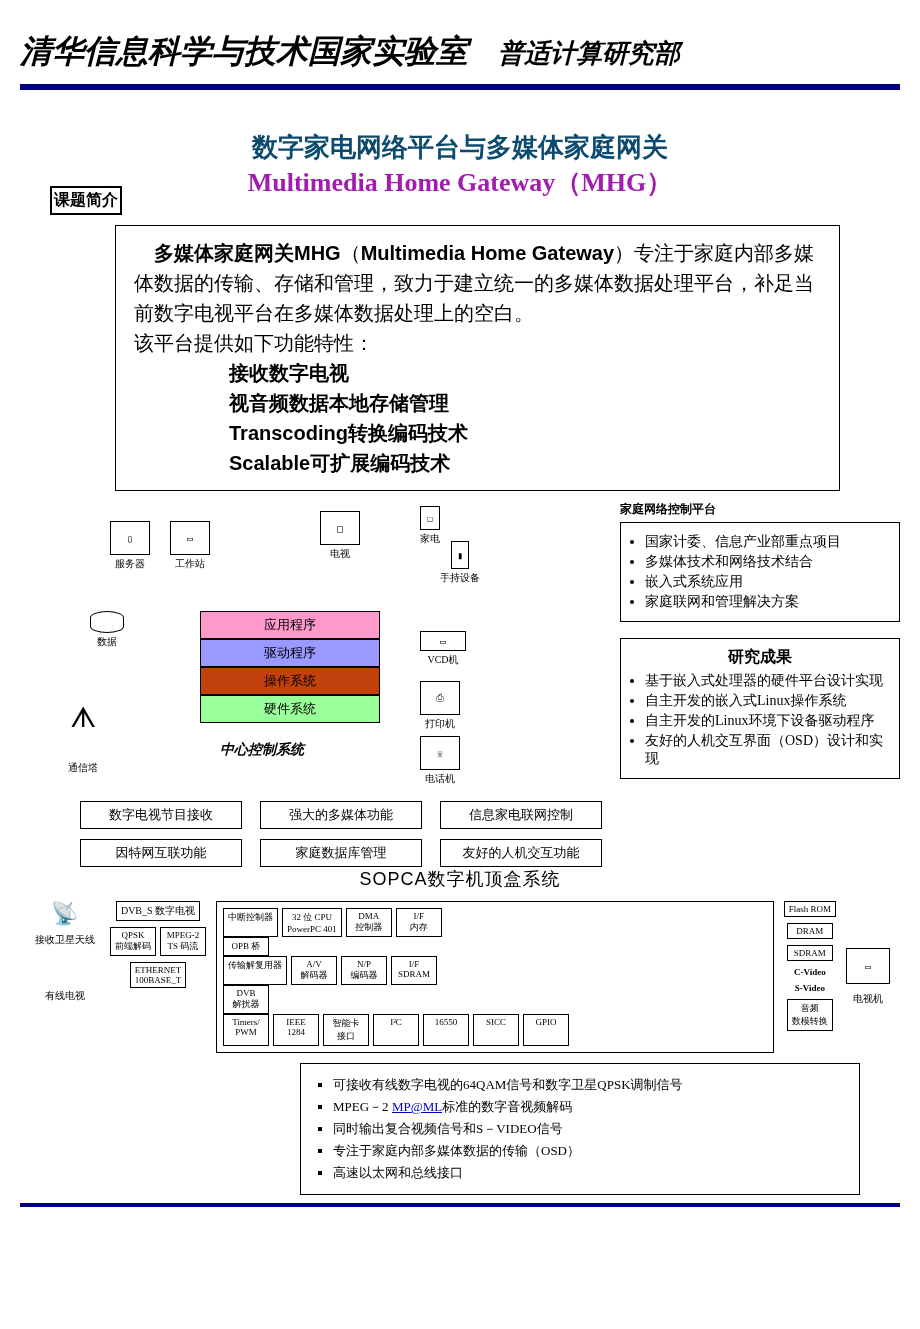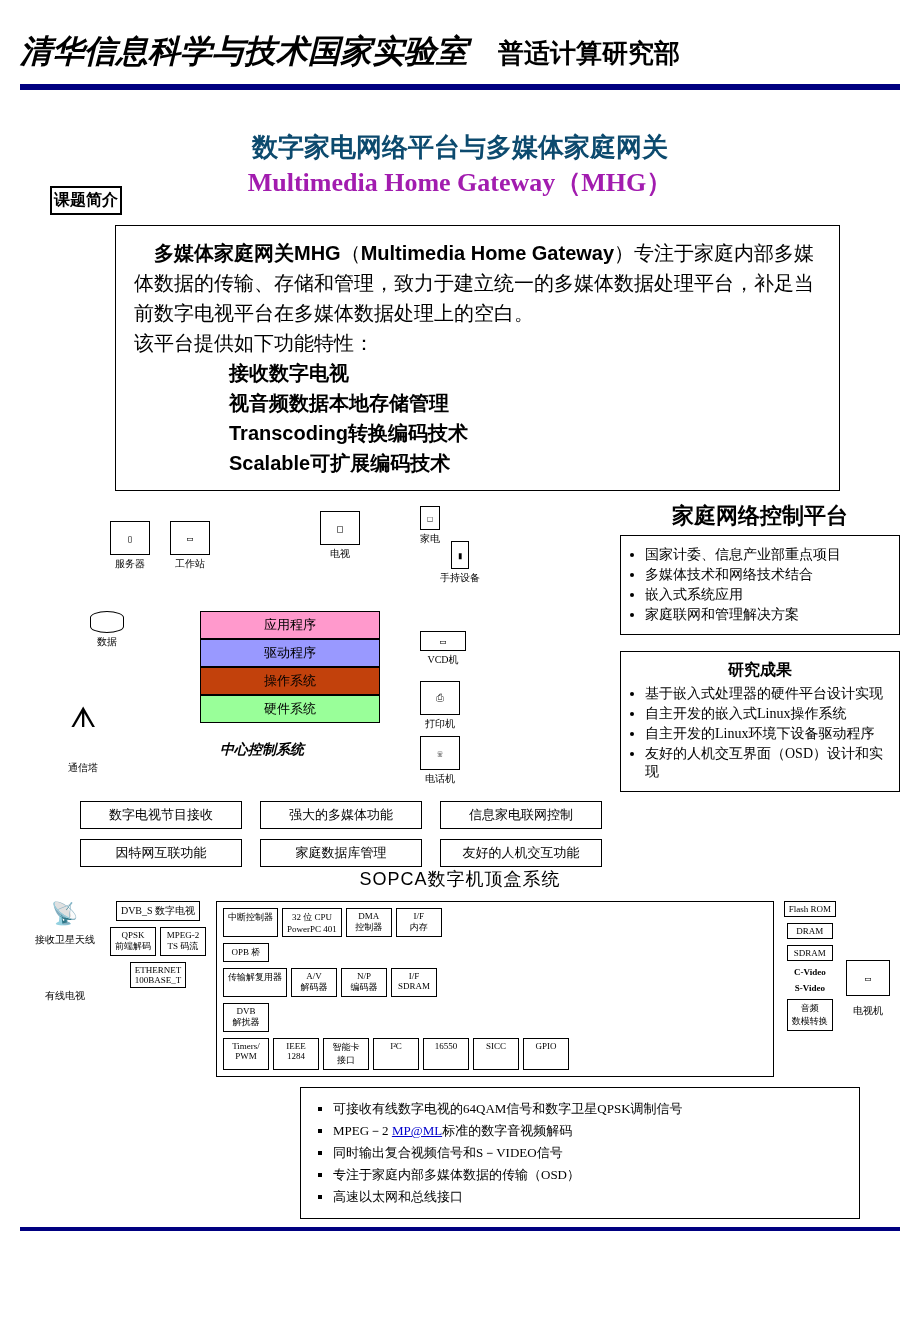--- a/index.html
+++ b/index.html
@@ -1,33 +1,33 @@
 <!DOCTYPE html>
 <html><head>
 <meta charset="utf-8">
 <style>
   * { margin: 0; padding: 0; box-sizing: border-box; }
   body { font-family: "SimSun", "宋体", serif; background: #fff; width: 920px; margin: 0 auto; color: #000; }
   .page { padding: 30px 20px 10px; }
   .top-rule { border: none; border-top: 6px solid #000080; margin-top: 10px; }
   .header-row { display: flex; align-items: baseline; gap: 30px; }
   .header-title { font-size: 32px; font-weight: bold; font-style: italic; font-family: "SimHei","黑体",sans-serif; }
-  .header-sub { font-size: 26px; font-weight: bold; font-family: "SimHei","黑体",sans-serif; }
+  .header-sub { font-size: 26px; font-weight: bold; font-style: italic; font-family: "SimHei","黑体",sans-serif; }
   .title-block { text-align: center; margin-top: 40px; }
   .title-cn { color: #0c4a6e; font-weight: bold; font-size: 26px; font-family: "SimHei","黑体",sans-serif; }
   .title-en { color: #a21caf; font-weight: bold; font-size: 26px; font-family: "Times New Roman", serif; }
   .section-label-wrap { margin-top: -14px; margin-left: 30px; }
   .section-label { display: inline-block; border: 2px solid #000; padding: 2px 2px; font-weight: bold; font-size: 16px; background: #fff; font-family: "SimHei","黑体",sans-serif; }
   .intro-box { border: 1px solid #000; margin: 10px 60px 10px 95px; padding: 12px 18px; font-size: 20px; line-height: 1.5; font-family: "SimHei","黑体",sans-serif; }
   .intro-features { margin-left: 95px; }
   .intro-features div { font-weight: bold; }
   .mid { display: flex; gap: 8px; margin-top: 6px; }
   .mid-left { flex: 1; position: relative; }
   .mid-right { width: 280px; display: flex; flex-direction: column; gap: 16px; }
-  .side-title { text-align: center; font-weight: bold; font-size: 22px; font-family: "SimHei","黑体",sans-serif; margin-bottom: 4px; }
+  .side-title { font-weight: bold; font-size: 12px; font-family: "SimHei","黑体",sans-serif; margin-bottom: 4px; }
   .side-box { border: 1px solid #000; padding: 8px 10px 8px 24px; font-size: 14px; font-family: "SimSun","宋体",serif; }
   .side-box .sub { text-align: center; font-weight: bold; font-size: 16px; margin-bottom: 4px; margin-left: -14px; }
   .side-box ul { list-style: disc; }
   .side-box li { margin: 2px 0; }
   .diagram-top { position: relative; height: 360px; }
   .dev { position: absolute; font-size: 10px; text-align: center; font-family: "SimSun","宋体",serif; }
   .dev-glyph { width: 40px; height: 34px; border: 1px solid #000; margin: 0 auto 2px; background: #fff; display: flex; align-items: center; justify-content: center; font-family: monospace; }
   .dev-cyl { width: 34px; height: 22px; border: 1px solid #000; border-radius: 50%/30%; margin: 0 auto 2px; background: #fff; }
   .stack { position: absolute; left: 180px; top: 110px; width: 180px; }
   .layer { text-align: center; font-size: 13px; padding: 4px 12px; border: 1px solid #000; font-family: "SimSun","宋体",serif; }
@@ -37,21 +37,21 @@
   .l-hw  { background: #99ff99; }
   .center-label { position: absolute; left: 200px; top: 240px; font-weight: bold; font-style: italic; font-size: 14px; font-family: "SimHei","黑体",sans-serif; }
   .feat-row { display: flex; gap: 18px; margin-bottom: 10px; }
   .feat { border: 1px solid #000; font-size: 13px; padding: 4px 8px; flex: 1; text-align: center; font-family: "SimSun","宋体",serif; background: #fff; }
   .sopca-title { text-align: center; font-size: 18px; margin: 6px 0 10px; letter-spacing: 1px; font-family: "SimHei","黑体",sans-serif; }
   .sopca { border: 0; padding: 0 10px; display: flex; gap: 10px; font-size: 10px; font-family: "SimSun","宋体",serif; }
   .sopca-col { display: flex; flex-direction: column; gap: 6px; align-items: center; }
   .blk { border: 1px solid #000; padding: 2px 4px; text-align: center; background: #fff; min-width: 46px; }
   .blk-sm { font-size: 9px; }
   .bus-row { display: flex; gap: 4px; }
-  .inner-box { border: 1px solid #000; padding: 6px; display: flex; flex-direction: column; gap: 6px; }
+  .inner-box { border: 1px solid #000; padding: 6px; display: flex; flex-direction: column; gap: 0; }
   .bottom-feats { border: 1px solid #000; margin: 10px 40px 0 280px; padding: 8px 16px 8px 32px; font-size: 13px; font-family: "SimSun","宋体",serif; }
   .bottom-feats ul { list-style: square; }
   .bottom-feats li { margin: 4px 0; }
   .bottom-feats a { color: #0000cc; text-decoration: underline; }
   .bottom-rule { border: none; border-top: 4px solid #000080; margin-top: 8px; }
   .tower { position: absolute; left: 50px; top: 200px; font-family: monospace; font-size: 28px; }
   
 </style>
 </head>
 <body>

